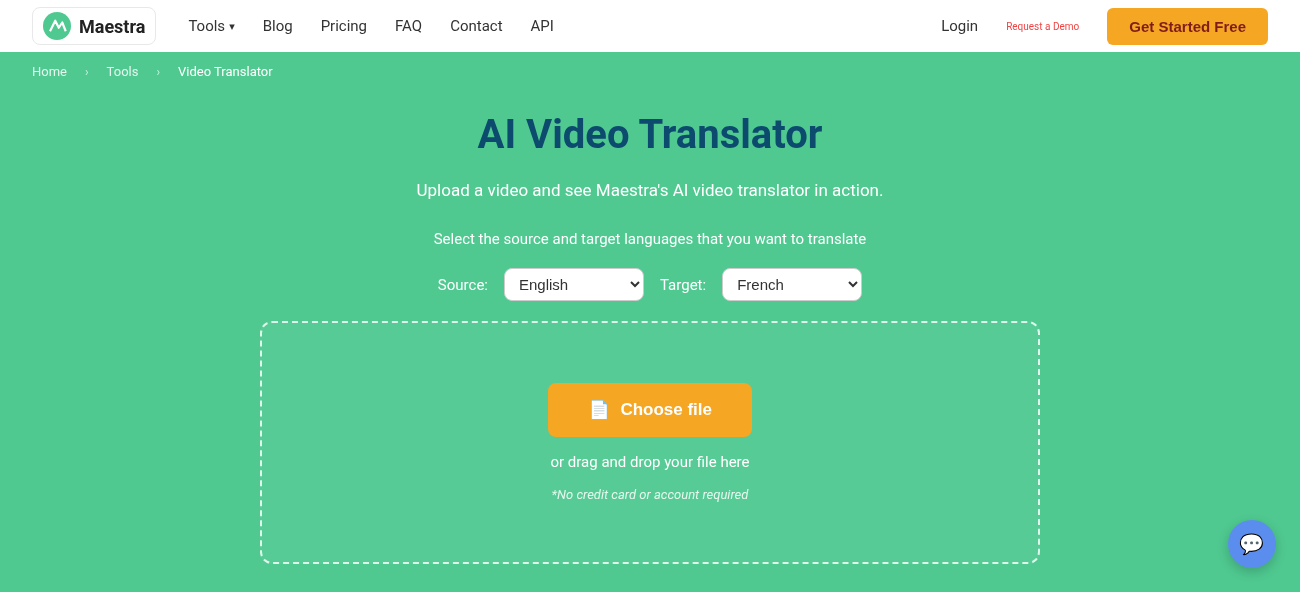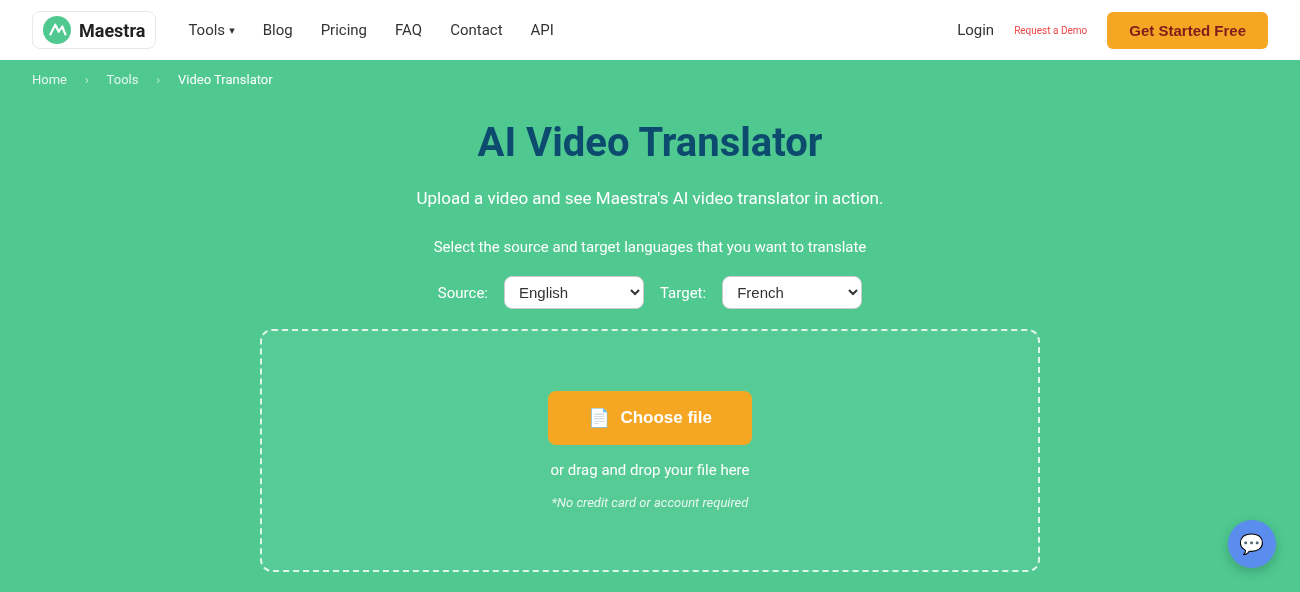--- a/index.html
+++ b/index.html
@@ -9,21 +9,21 @@
       min-height: 592px;
       width: 1300px;
     }
 
     
     nav {
       background: white;
       display: flex;
       align-items: center;
       padding: 0 32px;
-      height: 60px;
+      height: 52px;
       gap: 0;
     }
     .nav-logo {
       display: flex;
       align-items: center;
       gap: 8px;
       margin-right: 32px;
       background: white;
       border-radius: 8px;
       padding: 4px 10px;
@@ -49,21 +49,21 @@
       color: #333;
       text-decoration: none;
       cursor: pointer;
       display: flex;
       align-items: center;
       gap: 4px;
     }
     .nav-right {
       display: flex;
       align-items: center;
-      gap: 20px;
+      gap: 28px;
     }
     .nav-login {
       font-size: 15px;
       color: #333;
       cursor: pointer;
     }
     .nav-demo {
       font-size: 10px;
       color: #ef4444;
       cursor: pointer;

